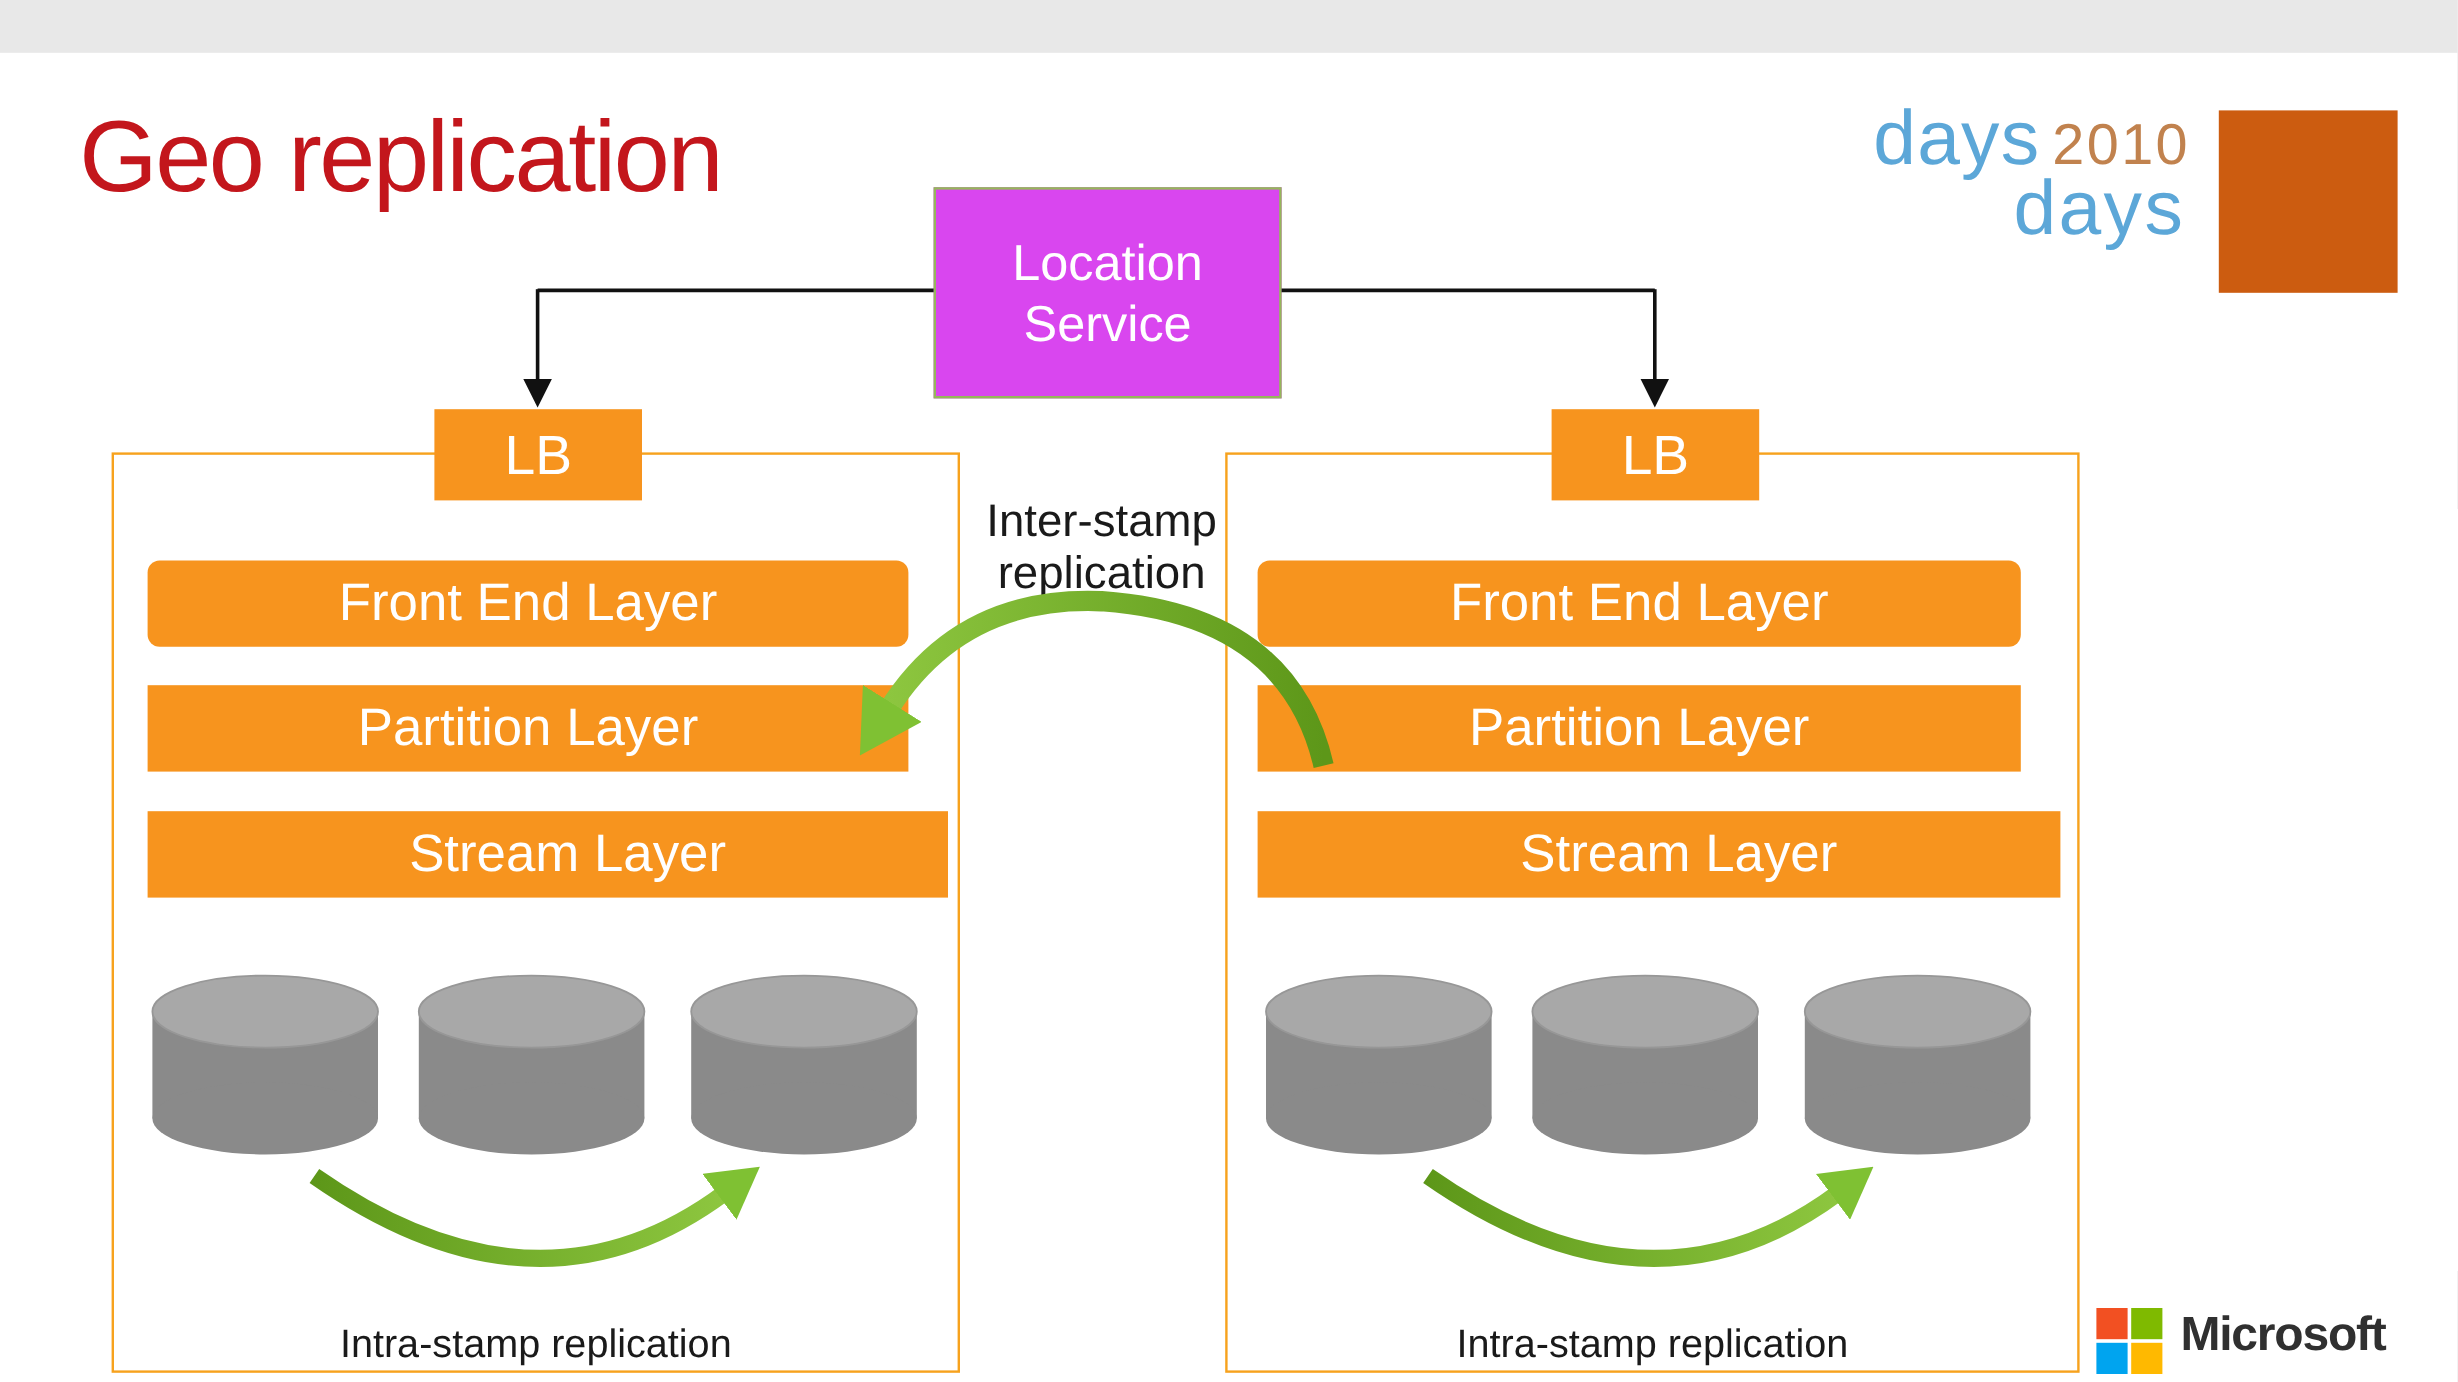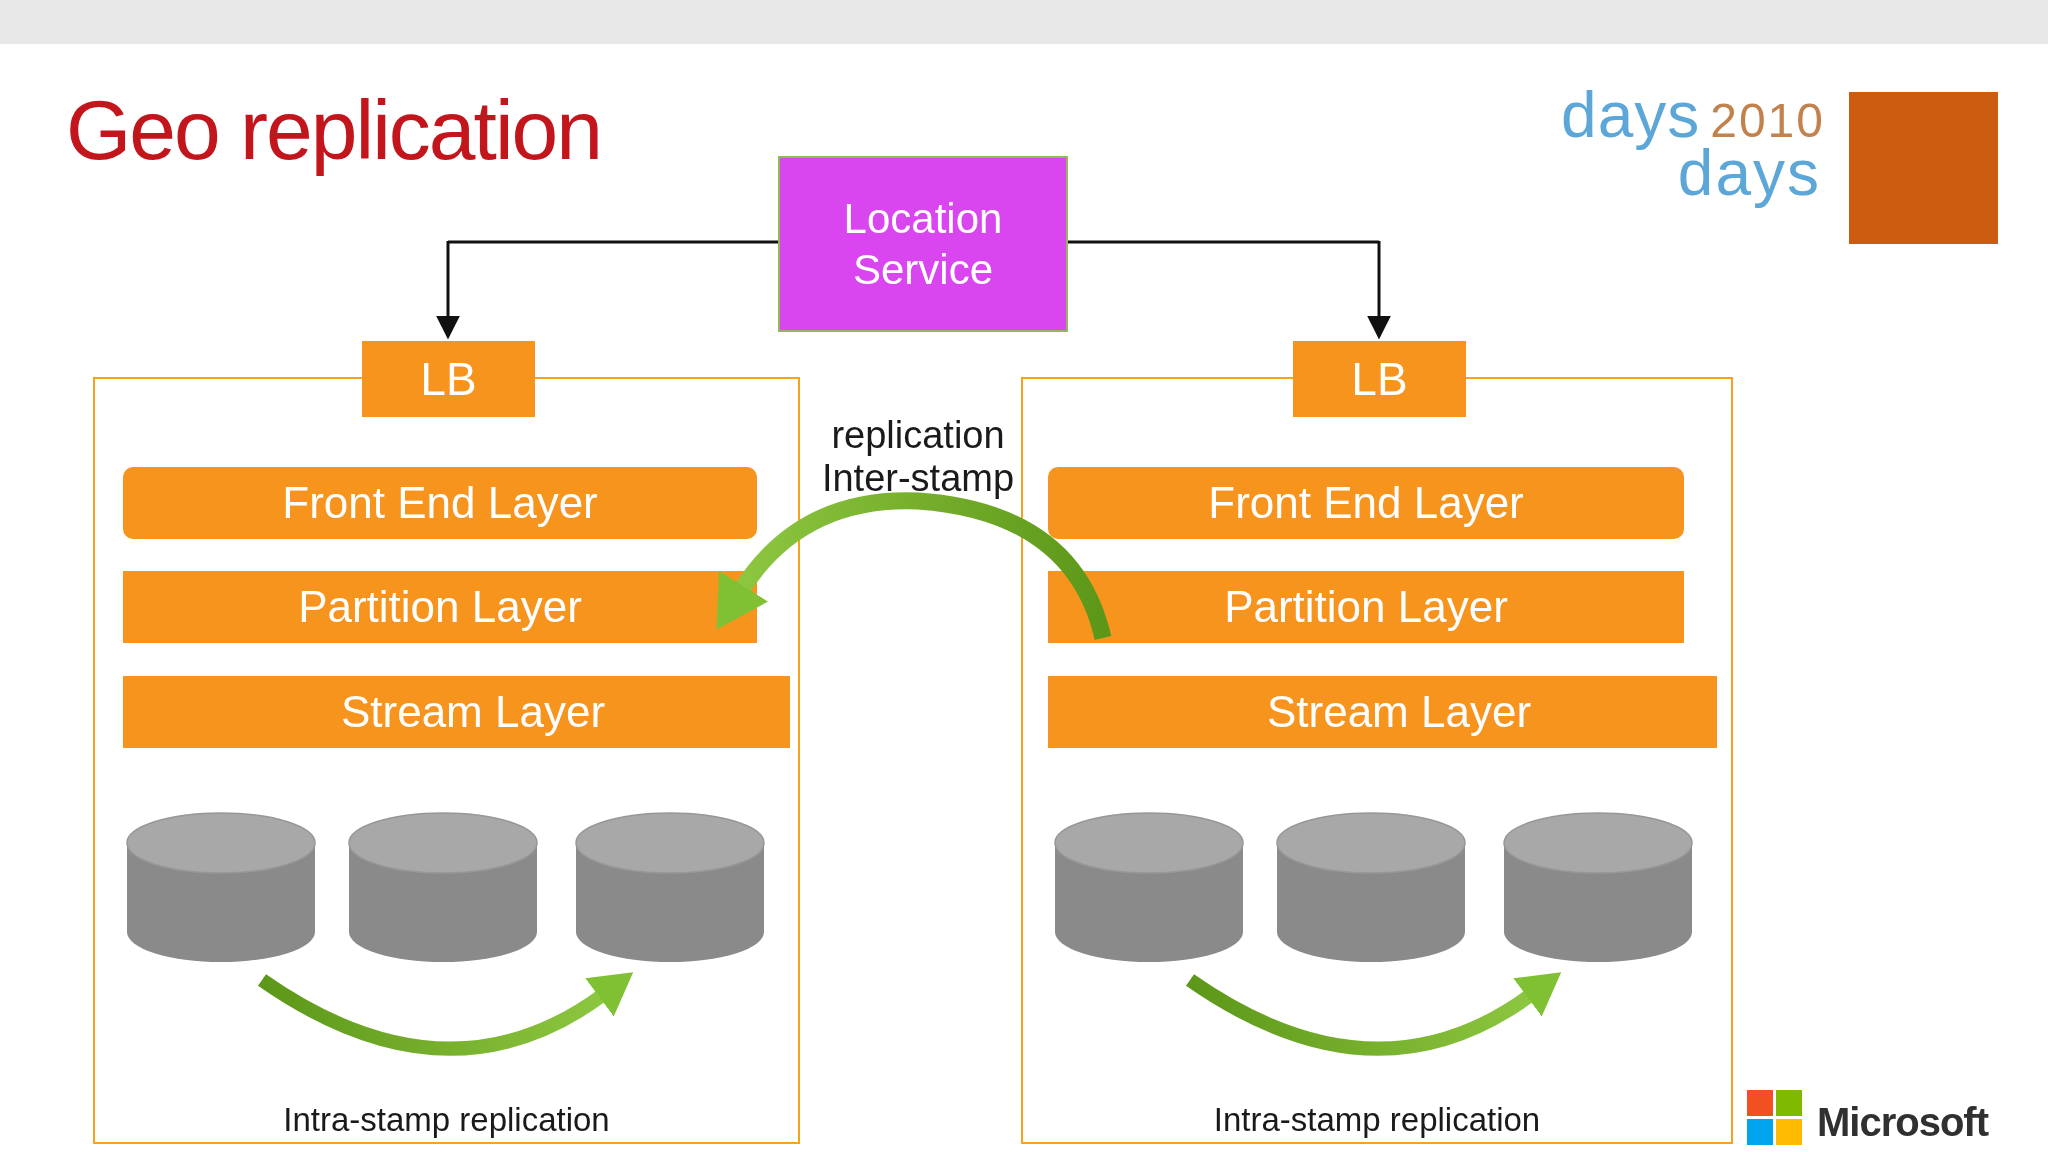--- a/index.html
+++ b/index.html
@@ -56,21 +56,21 @@
   
   #inter-label{
     left:768px;top:370px;width:300px;text-align:center;color:#1a1a1a;
     font-size:38px;line-height:1.13;z-index:3;
   }
   .intra-label{color:#1a1a1a;font-size:33px;text-align:center;z-index:3;}
   #intra-left{left:93px;top:1057px;width:707px;}
   #intra-right{left:1021px;top:1057px;width:712px;}
 
   
-  #ms-logo{left:1747px;top:1046px;display:flex;align-items:flex-end;gap:15px;}
+  #ms-logo{left:1747px;top:1046px;display:flex;align-items:flex-start;gap:15px;}
   #ms-squares{display:grid;grid-template-columns:26px 26px;grid-template-rows:26px 26px;gap:3px;}
   .ms-sq{width:26px;height:26px;}
   #ms-sq1{background:#F25022;} #ms-sq2{background:#7FBA00;}
   #ms-sq3{background:#00A4EF;} #ms-sq4{background:#FFB900;}
   #ms-text{font-size:40px;font-weight:bold;color:#303030;letter-spacing:-1px;}
 
   
   #overlay{left:0;top:0;width:2048px;height:1152px;z-index:6;pointer-events:none;}
 </style>
 </head>
@@ -103,22 +103,22 @@
 
   <div class="abs bar l y1">Front End Layer</div>
   <div class="abs bar l y2">Partition Layer</div>
   <div class="abs bar l y3">Stream Layer</div>
 
   <div class="abs bar r y1">Front End Layer</div>
   <div class="abs bar r y2">Partition Layer</div>
   <div class="abs bar r y3">Stream Layer</div>
 
   <div class="abs" id="inter-label">
+    <div>Inter-stamp</div>
     <div>replication</div>
-    <div>Inter-stamp</div>
   </div>
   <div class="abs intra-label" id="intra-left">Intra-stamp replication</div>
   <div class="abs intra-label" id="intra-right">Intra-stamp replication</div>
 
   <div class="abs" id="ms-logo">
     <div id="ms-squares">
       <div class="ms-sq" id="ms-sq1"></div>
       <div class="ms-sq" id="ms-sq2"></div>
       <div class="ms-sq" id="ms-sq3"></div>
       <div class="ms-sq" id="ms-sq4"></div>

